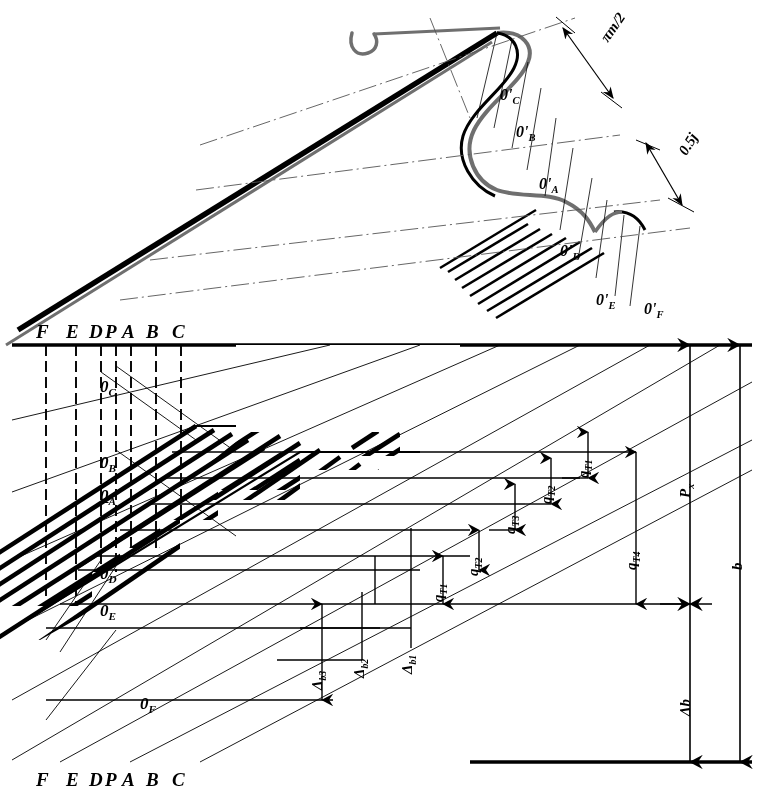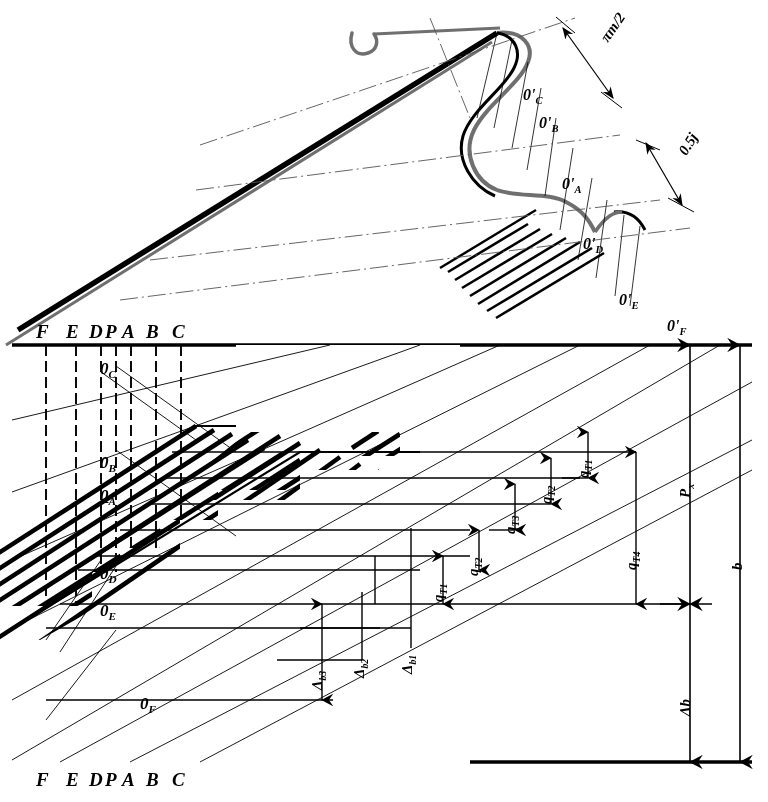--- a/index.html
+++ b/index.html
@@ -3,21 +3,21 @@
 <meta charset="utf-8">
 <style>
   html,body{margin:0;padding:0;background:#fff;}
   body{font-family:"Liberation Serif",serif;}
   #root{position:relative;width:768px;height:802px;background:#ffffff;overflow:hidden;}
   #svg{position:absolute;left:0;top:0;}
   .lbl{position:absolute;font-family:"Liberation Serif",serif;font-weight:bold;font-style:italic;color:#000;white-space:nowrap;line-height:1;}
   .lbl .sub{font-size:0.66em;vertical-align:sub;}
   .colhdr{font-size:19px;}
   .onode{font-size:17px;}
-  .oprime{font-size:16px;margin-left:23px;}
+  .oprime{font-size:16px;}
   .dimlbl{font-size:15px;}
   .rot90{transform:rotate(-90deg);transform-origin:left top;}
 </style>
 </head>
 <body>
 
 <div id="root">
 
 <svg id="svg" width="768" height="802" viewBox="0 0 768 802">
   <defs>
@@ -274,33 +274,33 @@
 <div class="lbl colhdr" style="left:172px; top:322px;">C</div>
 
 <div class="lbl colhdr" style="left:36px;  top:770px;">F</div>
 <div class="lbl colhdr" style="left:66px;  top:770px;">E</div>
 <div class="lbl colhdr" style="left:89px;  top:770px;">D</div>
 <div class="lbl colhdr" style="left:105px; top:770px;">P</div>
 <div class="lbl colhdr" style="left:122px; top:770px;">A</div>
 <div class="lbl colhdr" style="left:146px; top:770px;">B</div>
 <div class="lbl colhdr" style="left:172px; top:770px;">C</div>
 
-<div class="lbl onode" style="left:100px; top:360px;"><span>0</span><span class="sub">C</span></div>
+<div class="lbl onode" style="left:100px; top:378px;"><span>0</span><span class="sub">C</span></div>
 <div class="lbl onode" style="left:100px; top:438px;margin-top:16px;"><span>0</span><span class="sub">B</span></div>
 <div class="lbl onode" style="left:100px; top:487px;text-decoration:underline;"><span>0</span><span class="sub">A</span></div>
 <div class="lbl onode" style="left:100px; top:565px;text-align:right;"><span>0</span><span class="sub">D</span></div>
 <div class="lbl onode" style="left:100px; top:602px;"><span>0</span><span class="sub">E</span></div>
 <div class="lbl onode" style="left:100px; top:695px;margin-left:40px;"><span>0</span><span class="sub">F</span></div>
 
 <div class="lbl oprime" style="left:500px; top:87px;"><span>0'</span><span class="sub">C</span></div>
-<div class="lbl oprime" style="left:516px; top:115px;text-align:center;"><span>0'</span><span class="sub">B</span></div>
+<div class="lbl oprime" style="left:516px; top:124px;text-align:center;"><span>0'</span><span class="sub">B</span></div>
 <div class="lbl oprime" style="left:539px; top:176px;"><span>0'</span><span class="sub">A</span></div>
-<div class="lbl oprime" style="left:560px; top:236px;"><span>0'</span><span class="sub">D</span></div>
+<div class="lbl oprime" style="left:560px; top:243px;"><span>0'</span><span class="sub">D</span></div>
 <div class="lbl oprime" style="left:596px; top:292px;"><span>0'</span><span class="sub">E</span></div>
-<div class="lbl oprime" style="left:644px; top:318px;"><span>0'</span><span class="sub">F</span></div>
+<div class="lbl oprime" style="left:644px; top:301px;"><span>0'</span><span class="sub">F</span></div>
 
 <div class="lbl dimlbl" style="left:598px; top:36px; transform:rotate(-55deg); transform-origin:left top;">πm/2</div>
 <div class="lbl dimlbl" style="left:676px; top:150px; transform:rotate(-58deg); transform-origin:left top;">0.5j</div>
 
 <div class="lbl dimlbl rot90" style="left:576px; top:478px;"><span>q</span><span class="sub">T1</span></div>
 <div class="lbl dimlbl rot90" style="left:539px; top:504px;"><span>q</span><span class="sub">T2</span></div>
 <div class="lbl dimlbl rot90" style="left:503px; top:534px;"><span>q</span><span class="sub">T3</span></div>
 <div class="lbl dimlbl rot90" style="left:624px; top:570px;"><span>q</span><span class="sub">T4</span></div>
 
 <div class="lbl dimlbl rot90" style="left:466px; top:576px;"><span>q</span><span class="sub">T2</span></div>

